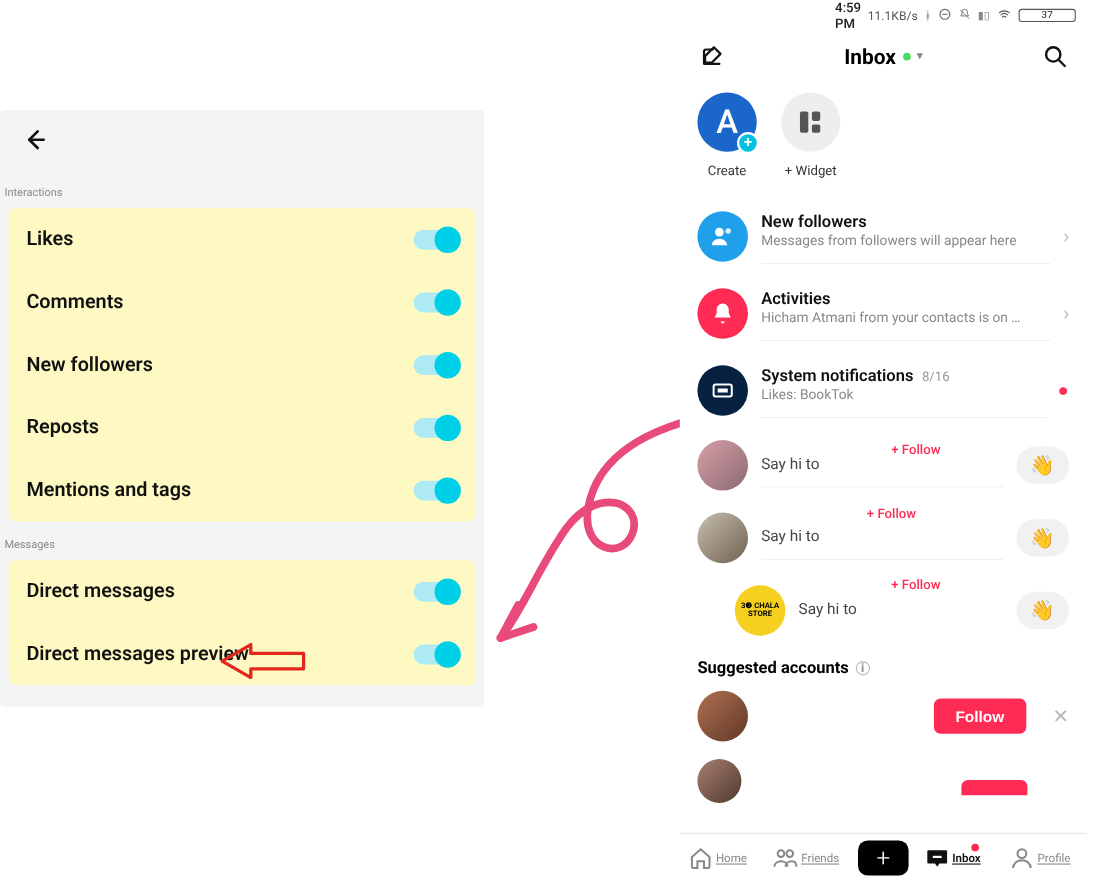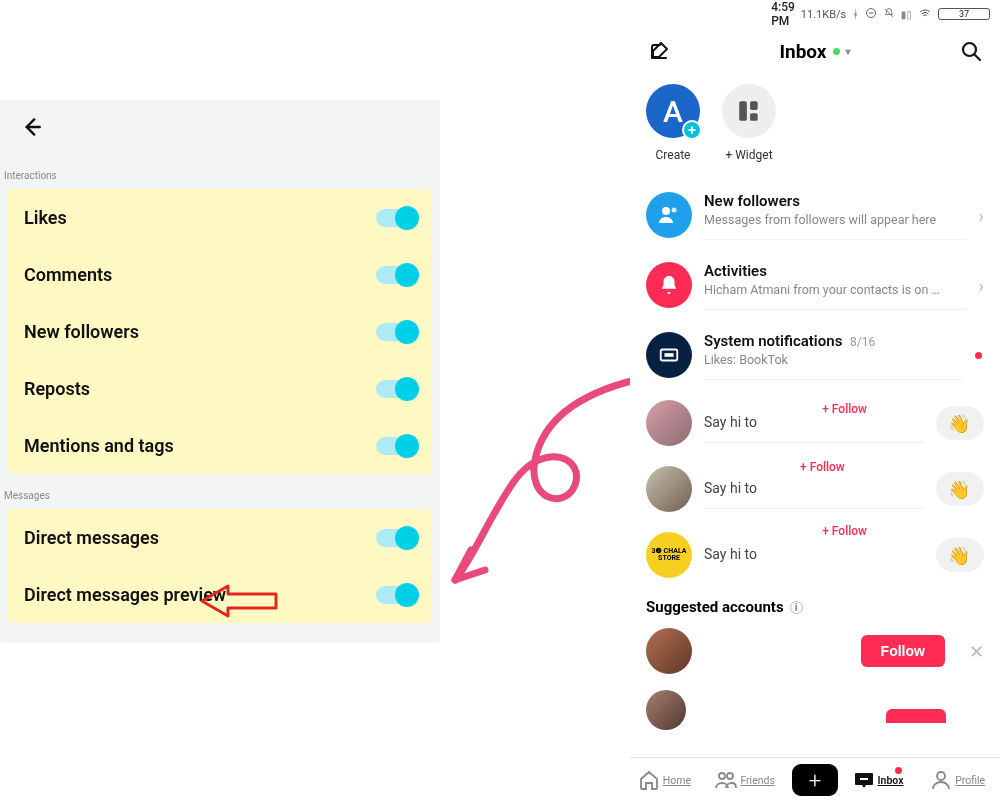--- a/index.html
+++ b/index.html
@@ -16,21 +16,21 @@
   .setting-row + .setting-row { }
   .setting-label { font-size: 18px; font-weight: 600; color: #111; }
 
   .toggle-sw { width: 40px; height: 18px; background: #aeeaf3; border-radius: 10px; position: relative; cursor:pointer;}
   .toggle-sw .k { position:absolute; right:-3px; top:-3px; width:24px; height:24px; border-radius:50%; background:#00cfe8;}
 
   
   .red-arrow { position:absolute; left:198px; top:584px; width:80px; height:34px; pointer-events:none;}
   
   
-  .right-panel { position: absolute; right: 0; top: 0; width: 370px; height: 800px; background: #fff; display:flex; flex-direction:column;}
+  .right-panel { position: absolute; right: 12px; top: 0; width: 370px; height: 800px; background: #fff; display:flex; flex-direction:column;}
   .statusbar { display:flex; justify-content:flex-end; align-items:center; gap:6px; font-size:12px; color:#222; padding: 4px 10px 0 10px; height: 24px;}
   .statusbar .time { margin-right:auto; margin-left: 55%; font-weight:500;}
   .statusbar-icons { display:flex; gap:4px; align-items:center; font-size:11px; color:#555;}
   .batt { border:1px solid #555; border-radius:3px; padding:0 20px; font-size:9px; position:relative;}
 
   .inbox-header { display:flex; align-items:center; justify-content:space-between; padding: 14px 16px 10px 16px;}
   .inbox-title-wrap{flex:1; text-align:center; font-size:19px; font-weight:700; display:flex; align-items:center; justify-content:center; gap:6px;}
   .green-dot{width:7px;height:7px;background:#4cd964;border-radius:50%;}
   .chevdown{font-size:10px; color:#888;}
   .compose-icon, .search-ico { width:26px;height:26px; display:flex;align-items:center;justify-content:center; cursor:pointer;}
@@ -45,21 +45,21 @@
   .quick-label{font-size:12px; color:#333;}
 
   .inbox-list { flex:1; overflow:hidden; }
   .inbox-row { display:flex; align-items:center; gap:12px; padding:10px 16px; cursor:pointer; position:relative;}
   .row-icon { width:46px;height:46px;border-radius:50%; display:flex;align-items:center;justify-content:center; flex-shrink:0;}
   .row-icon.blue{background:#20a0ea;}
   .row-icon.pink{background:#fe2c55;}
   .row-icon.dark{background:#072142;}
   .row-icon.avatar1{background:linear-gradient(135deg,#d8a0a8,#8a6a72);}
   .row-icon.avatar2{background:linear-gradient(135deg,#c8c0b0,#706050);}
-  .row-icon.avatar3{background:#f5d020; display:flex;align-items:center;justify-content:center;}
+  .row-icon.avatar3{background:#f5d020; display:flex;align-items:center;justify-content:center;margin-left:34px;}
   .row-icon.avatar4{background:linear-gradient(135deg,#b07050,#603828);}
   .row-icon.avatar5{background:linear-gradient(135deg,#a88070,#503830);}
   .row-body{flex:1; min-width:0; border-bottom:0.5px solid #f0f0f0; padding-bottom:12px; padding-top:2px;}
   .row-body.no-border{border-bottom:none;}
   .row-title{font-size:15px; font-weight:600; color:#111;}
   .row-sub{font-size:12.5px; color:#888; margin-top:2px; white-space:nowrap; overflow:hidden; text-overflow:ellipsis;}
   .row-chev{color:#bbb; font-size:18px;}
   .row-date{font-size:12px;color:#999; margin-left:4px; font-weight:400;}
   .red-dot{width:7px;height:7px;background:#fe2c55;border-radius:50%; align-self:center; margin-left:auto; margin-right:2px;}
 

